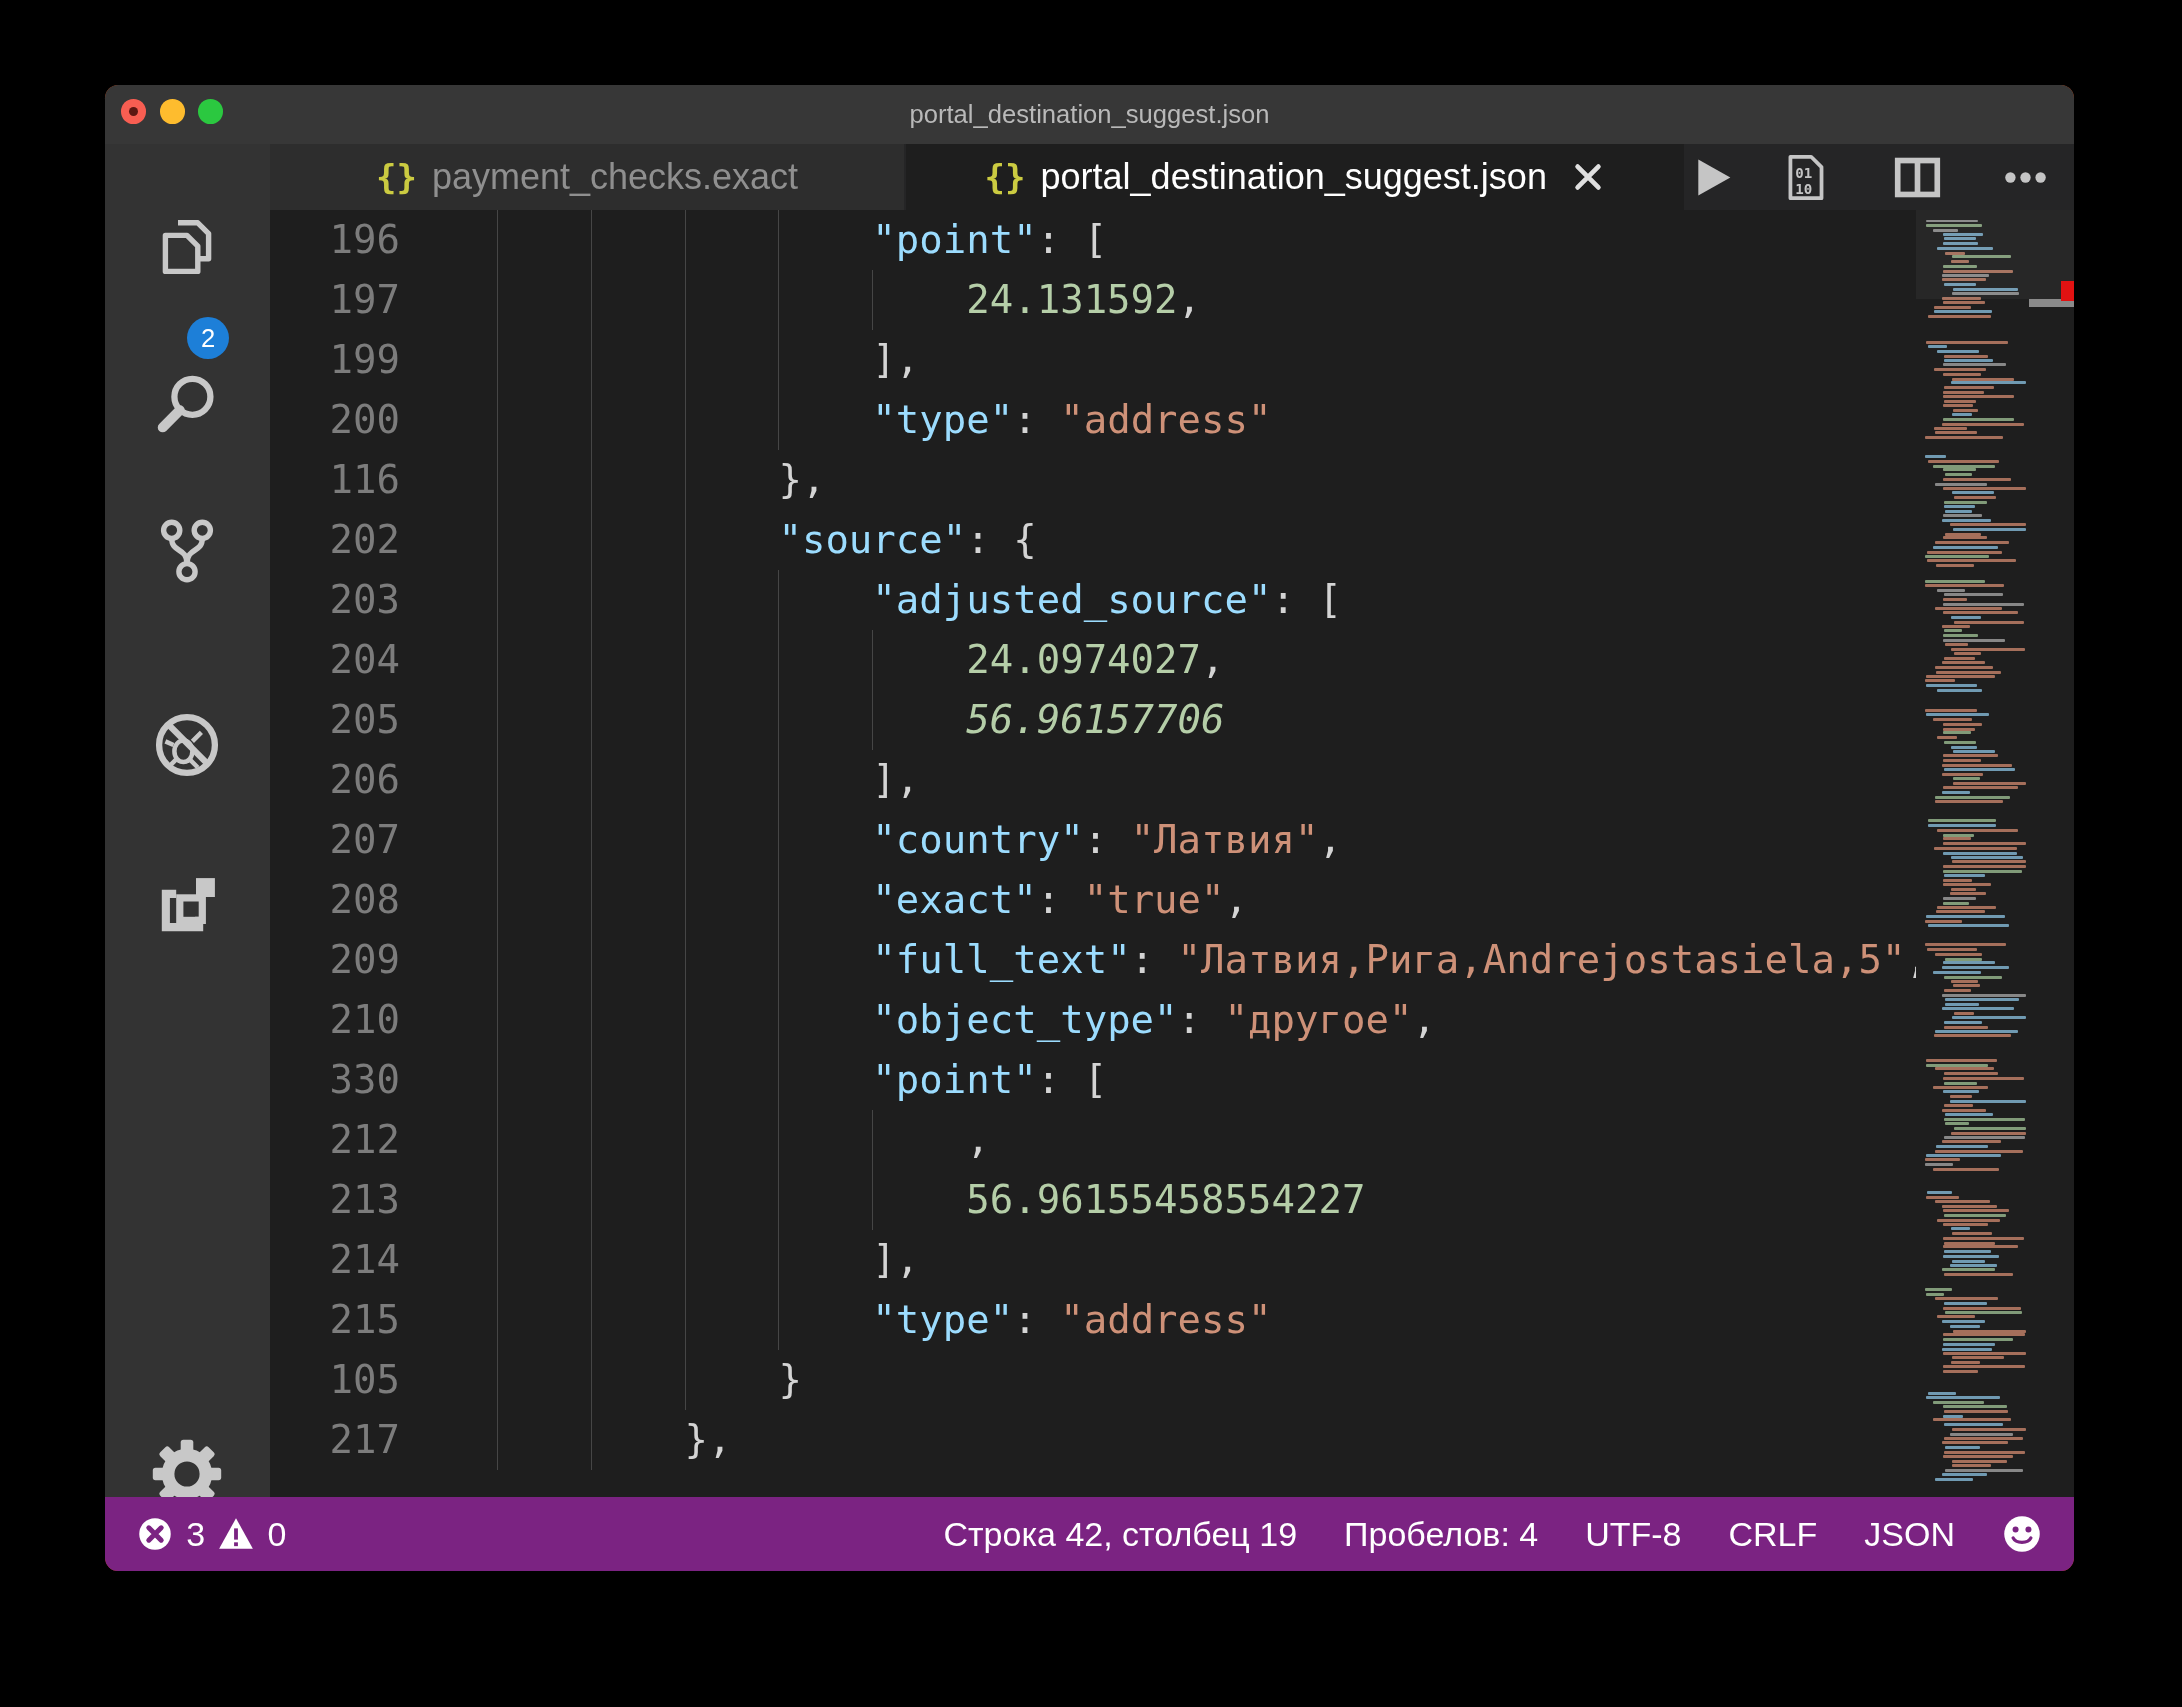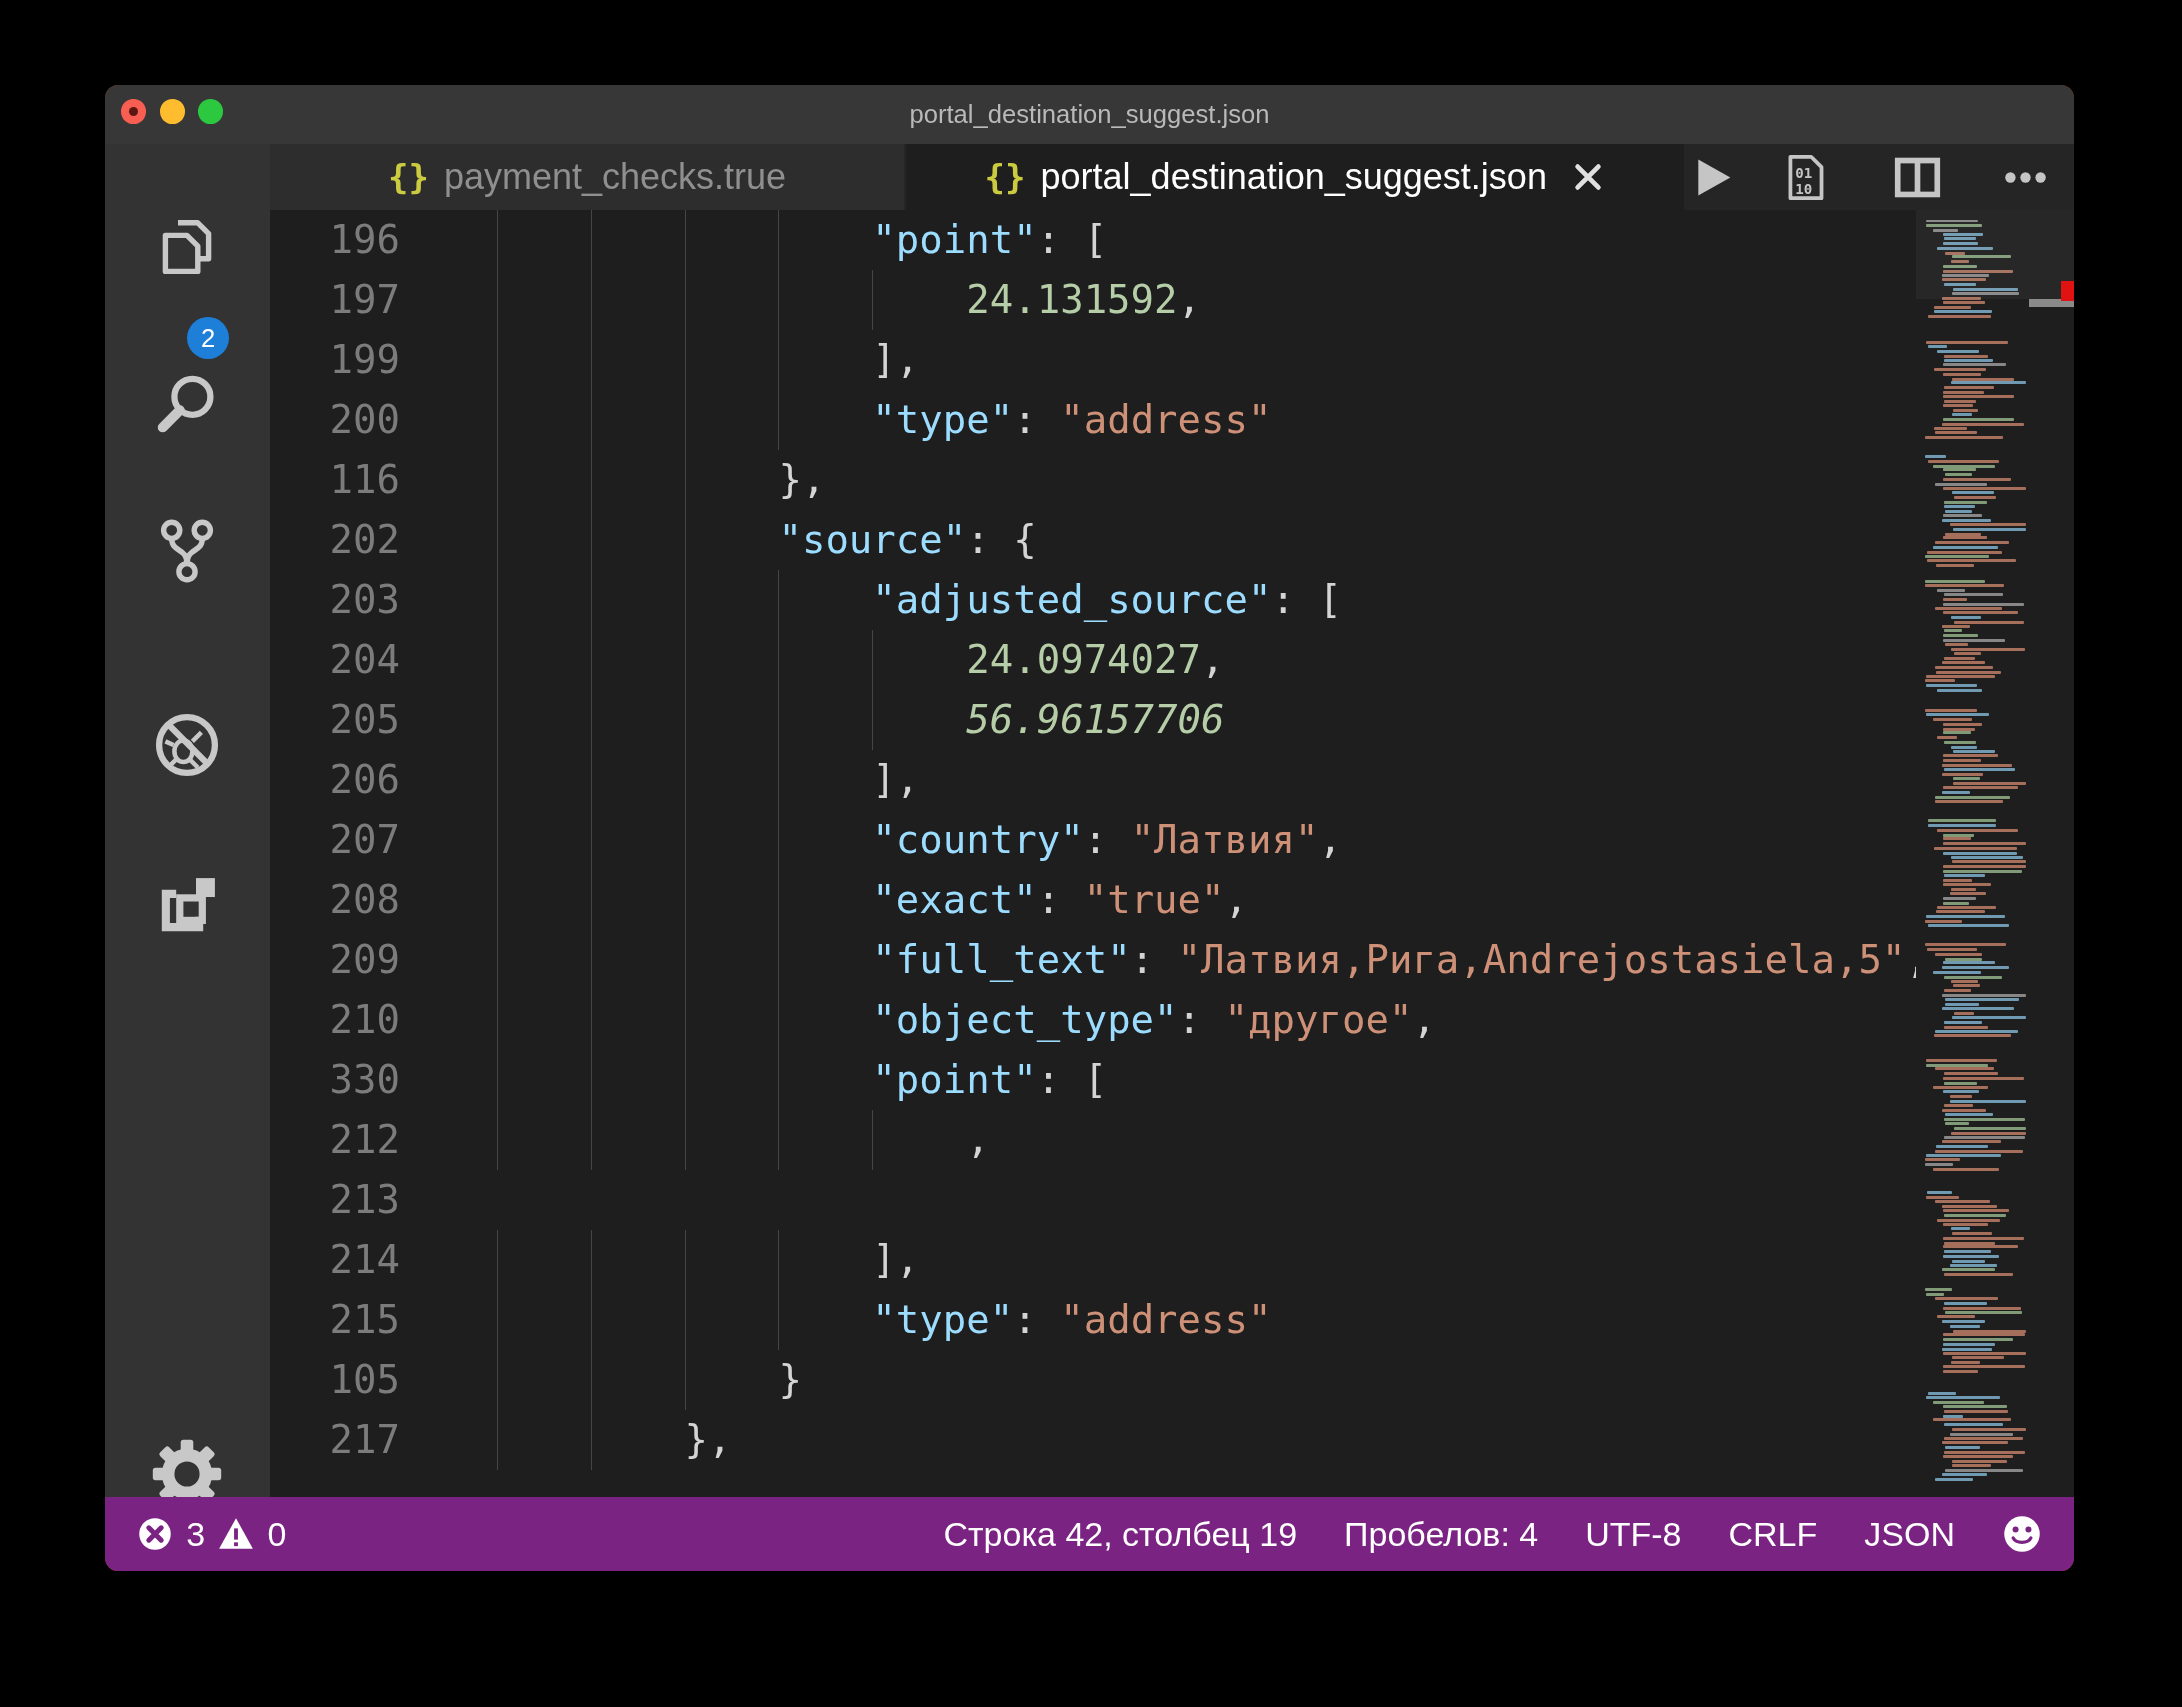--- a/index.html
+++ b/index.html
@@ -134,21 +134,21 @@
           <rect x="33" y="2" width="14" height="14" rx="3" transform="rotate(315 40 40)"></rect>
         </g>
         <circle cx="40" cy="40" r="21" fill="none" stroke="#c8c8c8" stroke-width="14"></circle>
       </svg>
     </div>
   </div>
 
   <div class="tabbar">
     <div class="tab tab1">
       <span class="tab-json-icon">{}</span>
-      <span class="tab-label">payment_checks.true</span>
+      <span class="tab-label">payment_checks.exact</span>
     </div>
     <div class="tab tab2">
       <span class="tab-json-icon">{}</span>
       <span class="tab-label">portal_destination_suggest.json</span>
       <span class="tab-close">
         <svg viewBox="0 0 36 36">
             <path d="M7 7 L29 29 M29 7 L7 29" stroke="#e0e0e0" stroke-width="5" stroke-linecap="round"></path>
           </svg>
       </span>
     </div>
@@ -190,21 +190,21 @@
         <div class="code-line"><span class="lnum">203</span><span class="ltext"><span class="ind"></span><span class="ind g"></span><span class="ind g"></span><span class="ind g"></span><span class="ind g"></span><span style="color: rgb(156, 220, 254);">"adjusted_source"</span><span style="color: rgb(212, 212, 212);">: [</span></span></div>
         <div class="code-line"><span class="lnum">204</span><span class="ltext"><span class="ind"></span><span class="ind g"></span><span class="ind g"></span><span class="ind g"></span><span class="ind g"></span><span class="ind g"></span><span style="color: rgb(181, 206, 168);">24.0974027</span><span style="color: rgb(212, 212, 212);">,</span></span></div>
         <div class="code-line"><span class="lnum">205</span><span class="ltext"><span class="ind"></span><span class="ind g"></span><span class="ind g"></span><span class="ind g"></span><span class="ind g"></span><span class="ind g"></span><span style="color: rgb(181, 206, 168); font-style: italic;">56.96157706</span></span></div>
         <div class="code-line"><span class="lnum">206</span><span class="ltext"><span class="ind"></span><span class="ind g"></span><span class="ind g"></span><span class="ind g"></span><span class="ind g"></span><span style="color: rgb(212, 212, 212);">],</span></span></div>
         <div class="code-line"><span class="lnum">207</span><span class="ltext"><span class="ind"></span><span class="ind g"></span><span class="ind g"></span><span class="ind g"></span><span class="ind g"></span><span style="color: rgb(156, 220, 254);">"country"</span><span style="color: rgb(212, 212, 212);">: </span><span style="color: rgb(206, 145, 120);">"Латвия"</span><span style="color: rgb(212, 212, 212);">,</span></span></div>
         <div class="code-line"><span class="lnum">208</span><span class="ltext"><span class="ind"></span><span class="ind g"></span><span class="ind g"></span><span class="ind g"></span><span class="ind g"></span><span style="color: rgb(156, 220, 254);">"exact"</span><span style="color: rgb(212, 212, 212);">: </span><span style="color: rgb(206, 145, 120);">"true"</span><span style="color: rgb(212, 212, 212);">,</span></span></div>
         <div class="code-line"><span class="lnum">209</span><span class="ltext"><span class="ind"></span><span class="ind g"></span><span class="ind g"></span><span class="ind g"></span><span class="ind g"></span><span style="color: rgb(156, 220, 254);">"full_text"</span><span style="color: rgb(212, 212, 212);">: </span><span style="color: rgb(206, 145, 120);">"Латвия,Рига,Andrejostasiela,5"</span><span style="color: rgb(212, 212, 212);">,</span></span></div>
         <div class="code-line"><span class="lnum">210</span><span class="ltext"><span class="ind"></span><span class="ind g"></span><span class="ind g"></span><span class="ind g"></span><span class="ind g"></span><span style="color: rgb(156, 220, 254);">"object_type"</span><span style="color: rgb(212, 212, 212);">: </span><span style="color: rgb(206, 145, 120);">"другое"</span><span style="color: rgb(212, 212, 212);">,</span></span></div>
         <div class="code-line"><span class="lnum">330</span><span class="ltext"><span class="ind"></span><span class="ind g"></span><span class="ind g"></span><span class="ind g"></span><span class="ind g"></span><span style="color: rgb(156, 220, 254);">"point"</span><span style="color: rgb(212, 212, 212);">: [</span></span></div>
         <div class="code-line"><span class="lnum">212</span><span class="ltext"><span class="ind"></span><span class="ind g"></span><span class="ind g"></span><span class="ind g"></span><span class="ind g"></span><span class="ind g"></span><span style="color: rgb(212, 212, 212);">,</span></span></div>
-        <div class="code-line"><span class="lnum">213</span></div>
+        <div class="code-line"><span class="lnum">213</span><span class="ltext"><span class="ind"></span><span class="ind g"></span><span class="ind g"></span><span class="ind g"></span><span class="ind g"></span><span class="ind g"></span><span style="color: rgb(181, 206, 168);">56.96155458554227</span></span></div>
         <div class="code-line"><span class="lnum">214</span><span class="ltext"><span class="ind"></span><span class="ind g"></span><span class="ind g"></span><span class="ind g"></span><span class="ind g"></span><span style="color: rgb(212, 212, 212);">],</span></span></div>
         <div class="code-line"><span class="lnum">215</span><span class="ltext"><span class="ind"></span><span class="ind g"></span><span class="ind g"></span><span class="ind g"></span><span class="ind g"></span><span style="color: rgb(156, 220, 254);">"type"</span><span style="color: rgb(212, 212, 212);">: </span><span style="color: rgb(206, 145, 120);">"address"</span></span></div>
         <div class="code-line"><span class="lnum">105</span><span class="ltext"><span class="ind"></span><span class="ind g"></span><span class="ind g"></span><span class="ind g"></span><span style="color: rgb(212, 212, 212);">}</span></span></div>
         <div class="code-line"><span class="lnum">217</span><span class="ltext"><span class="ind"></span><span class="ind g"></span><span class="ind g"></span><span style="color: rgb(212, 212, 212);">},</span></span></div>
       </div>
     <div class="minimap" id="minimap">
         <div class="mm-bar" style="left: 10.4px; top: 9.5px; width: 52px; background: rgb(154, 154, 154); opacity: 0.85;"></div>
         <div class="mm-bar" style="left: 9.5px; top: 14px; width: 56px; background: rgb(147, 177, 138); opacity: 0.85;"></div>
         <div class="mm-bar" style="left: 17px; top: 19px; width: 24.6px; background: rgb(154, 154, 154); opacity: 0.85;"></div>
         <div class="mm-bar" style="left: 26.5px; top: 23px; width: 40px; background: rgb(127, 176, 204); opacity: 0.85;"></div>

